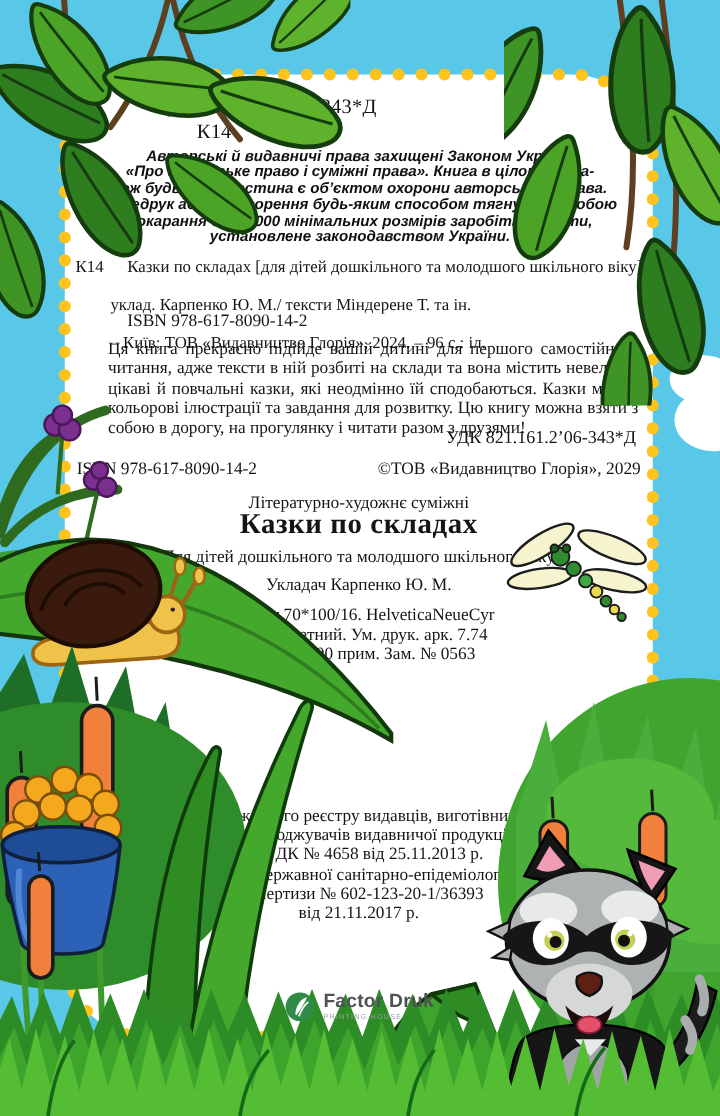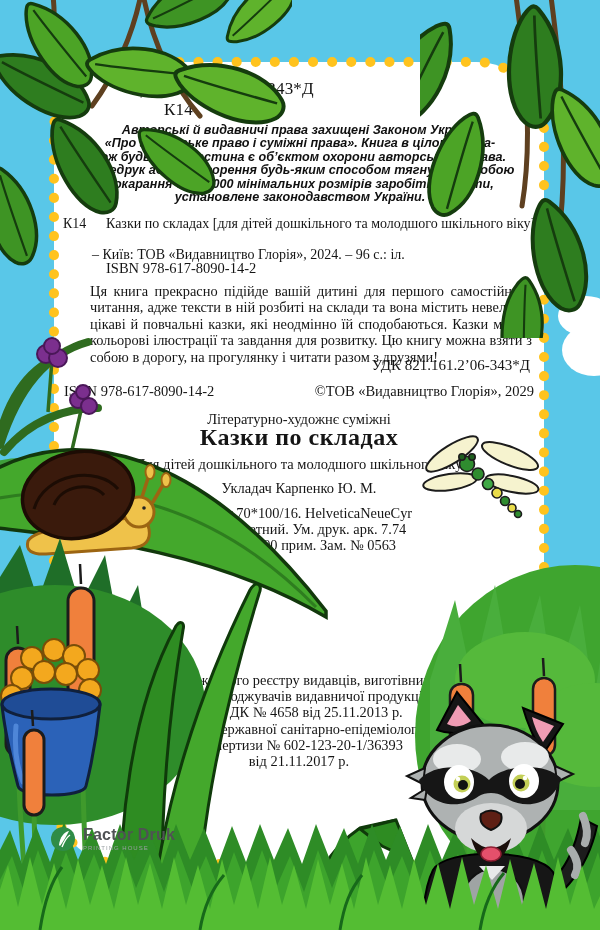--- a/index.html
+++ b/index.html
@@ -11,21 +11,21 @@
   .udc{font-size:17px;letter-spacing:.2px;}
   .copyright{left:70px;top:124px;width:460px;text-align:center;
              font-family:"Liberation Sans","DejaVu Sans",sans-serif;
              font-weight:700;font-style:italic;font-size:12.6px;line-height:13.4px;color:#101010;}
   .catalog{left:92px;top:200px;width:452px;font-size:14px;line-height:15.8px;}
   .catalog .l1{text-indent:14px;}
   .annotation{left:90px;top:283px;width:442px;font-size:14.4px;line-height:16.4px;text-align:justify;}
   .center-col{left:50px;width:498px;text-align:center;}
   .booktitle{font-weight:700;font-size:24px;letter-spacing:.5px;}
   .smallblock{font-size:14.4px;line-height:16.2px;}
-  .logo-row{left:50px;top:826px;width:498px;display:flex;align-items:center;gap:7px;}
+  .logo-row{left:50px;top:826px;width:498px;display:flex;align-items:center;justify-content:center;gap:7px;}
   .logo-text{line-height:1;text-align:left;font-family:"Liberation Sans","DejaVu Sans",sans-serif;}
   .logo-name{font-size:16px;color:#4F5254;font-weight:600;letter-spacing:.2px;}
   .logo-tag{font-size:6px;color:#9AA0A3;letter-spacing:1px;margin-top:2px;}
 </style>
 </head>
 <body>
 
 <div class="page">
 
   <svg class="abs" style="left:540px;top:292px;" width="60" height="86" viewBox="0 0 60 86">
@@ -43,20 +43,21 @@
   <div class="t copyright">Авторські й видавничі права захищені Законом України
 «Про авторське право і суміжні права». Книга в цілому, а та-
 кож будь-яка її частина є об’єктом охорони авторського права.
 Передрук або відтворення будь-яким способом тягнуть за собою
 покарання до 50 000 мінімальних розмірів заробітної плати,
 установлене законодавством України.</div>
 
   <div class="t serif" style="left:63px;top:216px;font-size:14px;">К14</div>
   <div class="t catalog">
     <div class="l1">Казки по складах [для дітей дошкільного та молодшого шкільного віку] /</div>
+    <div>уклад. Карпенко Ю. М./ тексти Міндерене Т. та ін.</div>
     <div>– Київ: ТОВ «Видавництво Глорія», 2024. – 96 с.: іл.</div>
   </div>
 
   <div class="t serif" style="left:106px;top:260px;font-size:14.5px;">ISBN 978-617-8090-14-2</div>
 
   <div class="t annotation">Ця книга прекрасно підійде вашій дитині для першого самостійного читання, адже тексти в ній розбиті на склади та вона містить невеличкі цікаві й повчальні казки, які неодмінно їй сподобаються. Казки мають кольорові ілюстрації та завдання для розвитку. Цю книгу можна взяти з собою в дорогу, на прогулянку і читати разом з друзями!</div>
 
   <div class="t serif" style="right:70px;top:357px;font-size:15px;">УДК 821.161.2’06-343*Д</div>
   <div class="t serif" style="left:64px;top:383px;font-size:14.5px;">ISBN 978-617-8090-14-2</div>
   <div class="t serif" style="right:66px;top:383px;font-size:14.5px;">©ТОВ «Видавництво Глорія», 2029</div>

